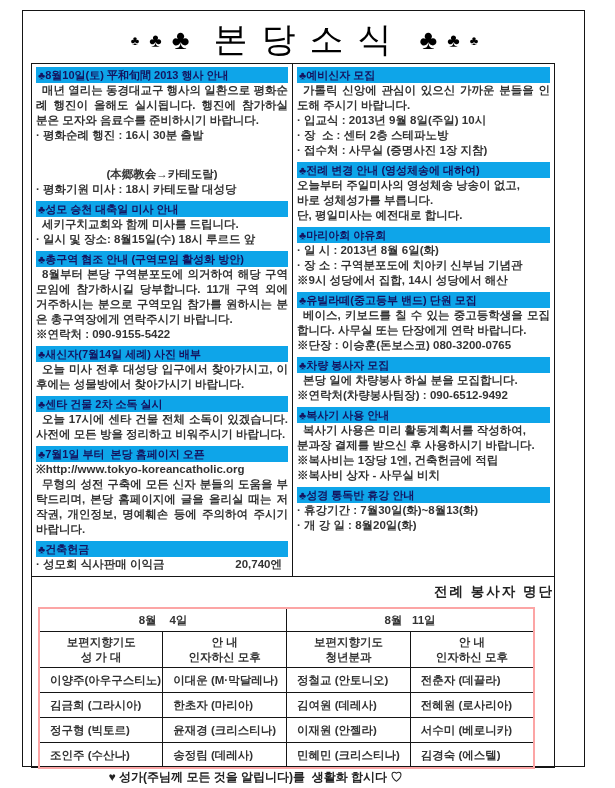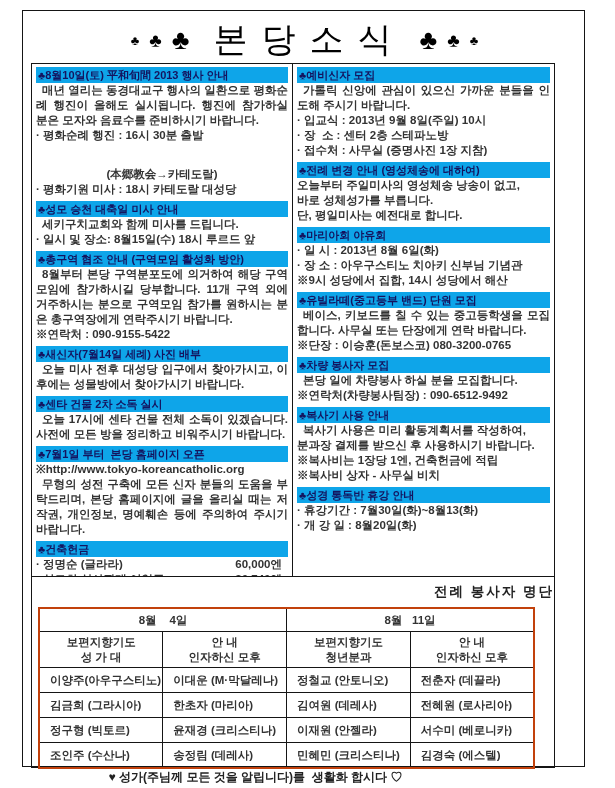--- a/index.html
+++ b/index.html
@@ -33,21 +33,21 @@
   .amount-row .amt{padding-right:6px;}
   
   .lower-box{position:absolute;left:8px;top:565px;width:524px;height:192px;
         border:1px solid #151515;border-top:none;box-sizing:border-box;}
   .roster-title{text-align:right;font-size:13.5px;font-weight:bold;color:#222;
         letter-spacing:2px;margin-top:7px;}
   table.roster{border-collapse:collapse;margin:6px auto 0 6px;width:497px;
         table-layout:fixed;}
   table.roster td{border:1px solid #151515;font-size:11.5px;font-weight:bold;
         color:#333;white-space:pre;overflow:hidden;}
-  table.roster{border:2px solid #c2410c;}
+  table.roster{border:2px solid #fca5a5;}
   td.date-cell{text-align:center;height:20px;}
   td.head-cell{text-align:center;height:33px;line-height:15px;}
   td.name-cell{height:22px;padding-left:10px;text-align:left;}
   
   .footer-line{position:absolute;left:0;top:769px;width:511px;text-align:center;
         font-size:12px;font-weight:bold;color:#222;white-space:pre;}
 </style>
 </head>
 <body>
 
@@ -100,24 +100,20 @@
 
         <div class="section">
           <div class="sec-title">♣7월1일 부터  본당 홈페이지 오픈</div>
           <div class="line item">※http://www.tokyo-koreancatholic.org</div>
           <div class="line para">무형의 성전 구축에 모든 신자 분들의 도움을 부탁드리며, 본당 홈페이지에 글을 올리실 때는 저작권, 개인정보, 명예훼손 등에 주의하여 주시기 바랍니다.</div>
         </div>
 
         <div class="section">
           <div class="sec-title">♣건축헌금</div>
           <div class="amount-row">
-            <span>· 정명순 (글라라)</span>
-            <span class="amt">60,000엔</span>
-          </div>
-          <div class="amount-row">
             <span>· 성모회 식사판매 이익금</span>
             <span class="amt">20,740엔</span>
           </div>
         </div>
 
       </div>
 
       <div class="col">
 
         <div class="section">
@@ -131,21 +127,21 @@
         <div class="section">
           <div class="sec-title">♣전례 변경 안내 (영성체송에 대하여)</div>
           <div class="line item">오늘부터 주일미사의 영성체송 낭송이 없고,</div>
           <div class="line item">바로 성체성가를 부릅니다.</div>
           <div class="line item">단, 평일미사는 예전대로 합니다.</div>
         </div>
 
         <div class="section">
           <div class="sec-title">♣마리아회 야유회</div>
           <div class="line item">· 일 시 : 2013년 8월 6일(화)</div>
-          <div class="line item">· 장 소 : 아우구스티노 치아키 신부님 기념관</div>
+          <div class="line item">· 장 소 : 구역분포도에 치아키 신부님 기념관</div>
           <div class="line item">※9시 성당에서 집합, 14시 성당에서 해산</div>
         </div>
 
         <div class="section">
           <div class="sec-title">♣유빌라떼(중고등부 밴드) 단원 모집</div>
           <div class="line para">베이스, 키보드를 칠 수 있는 중고등학생을 모집합니다. 사무실 또는 단장에게 연락 바랍니다.</div>
           <div class="line item">※단장 : 이승훈(돈보스코) 080-3200-0765</div>
         </div>
 
         <div class="section">

